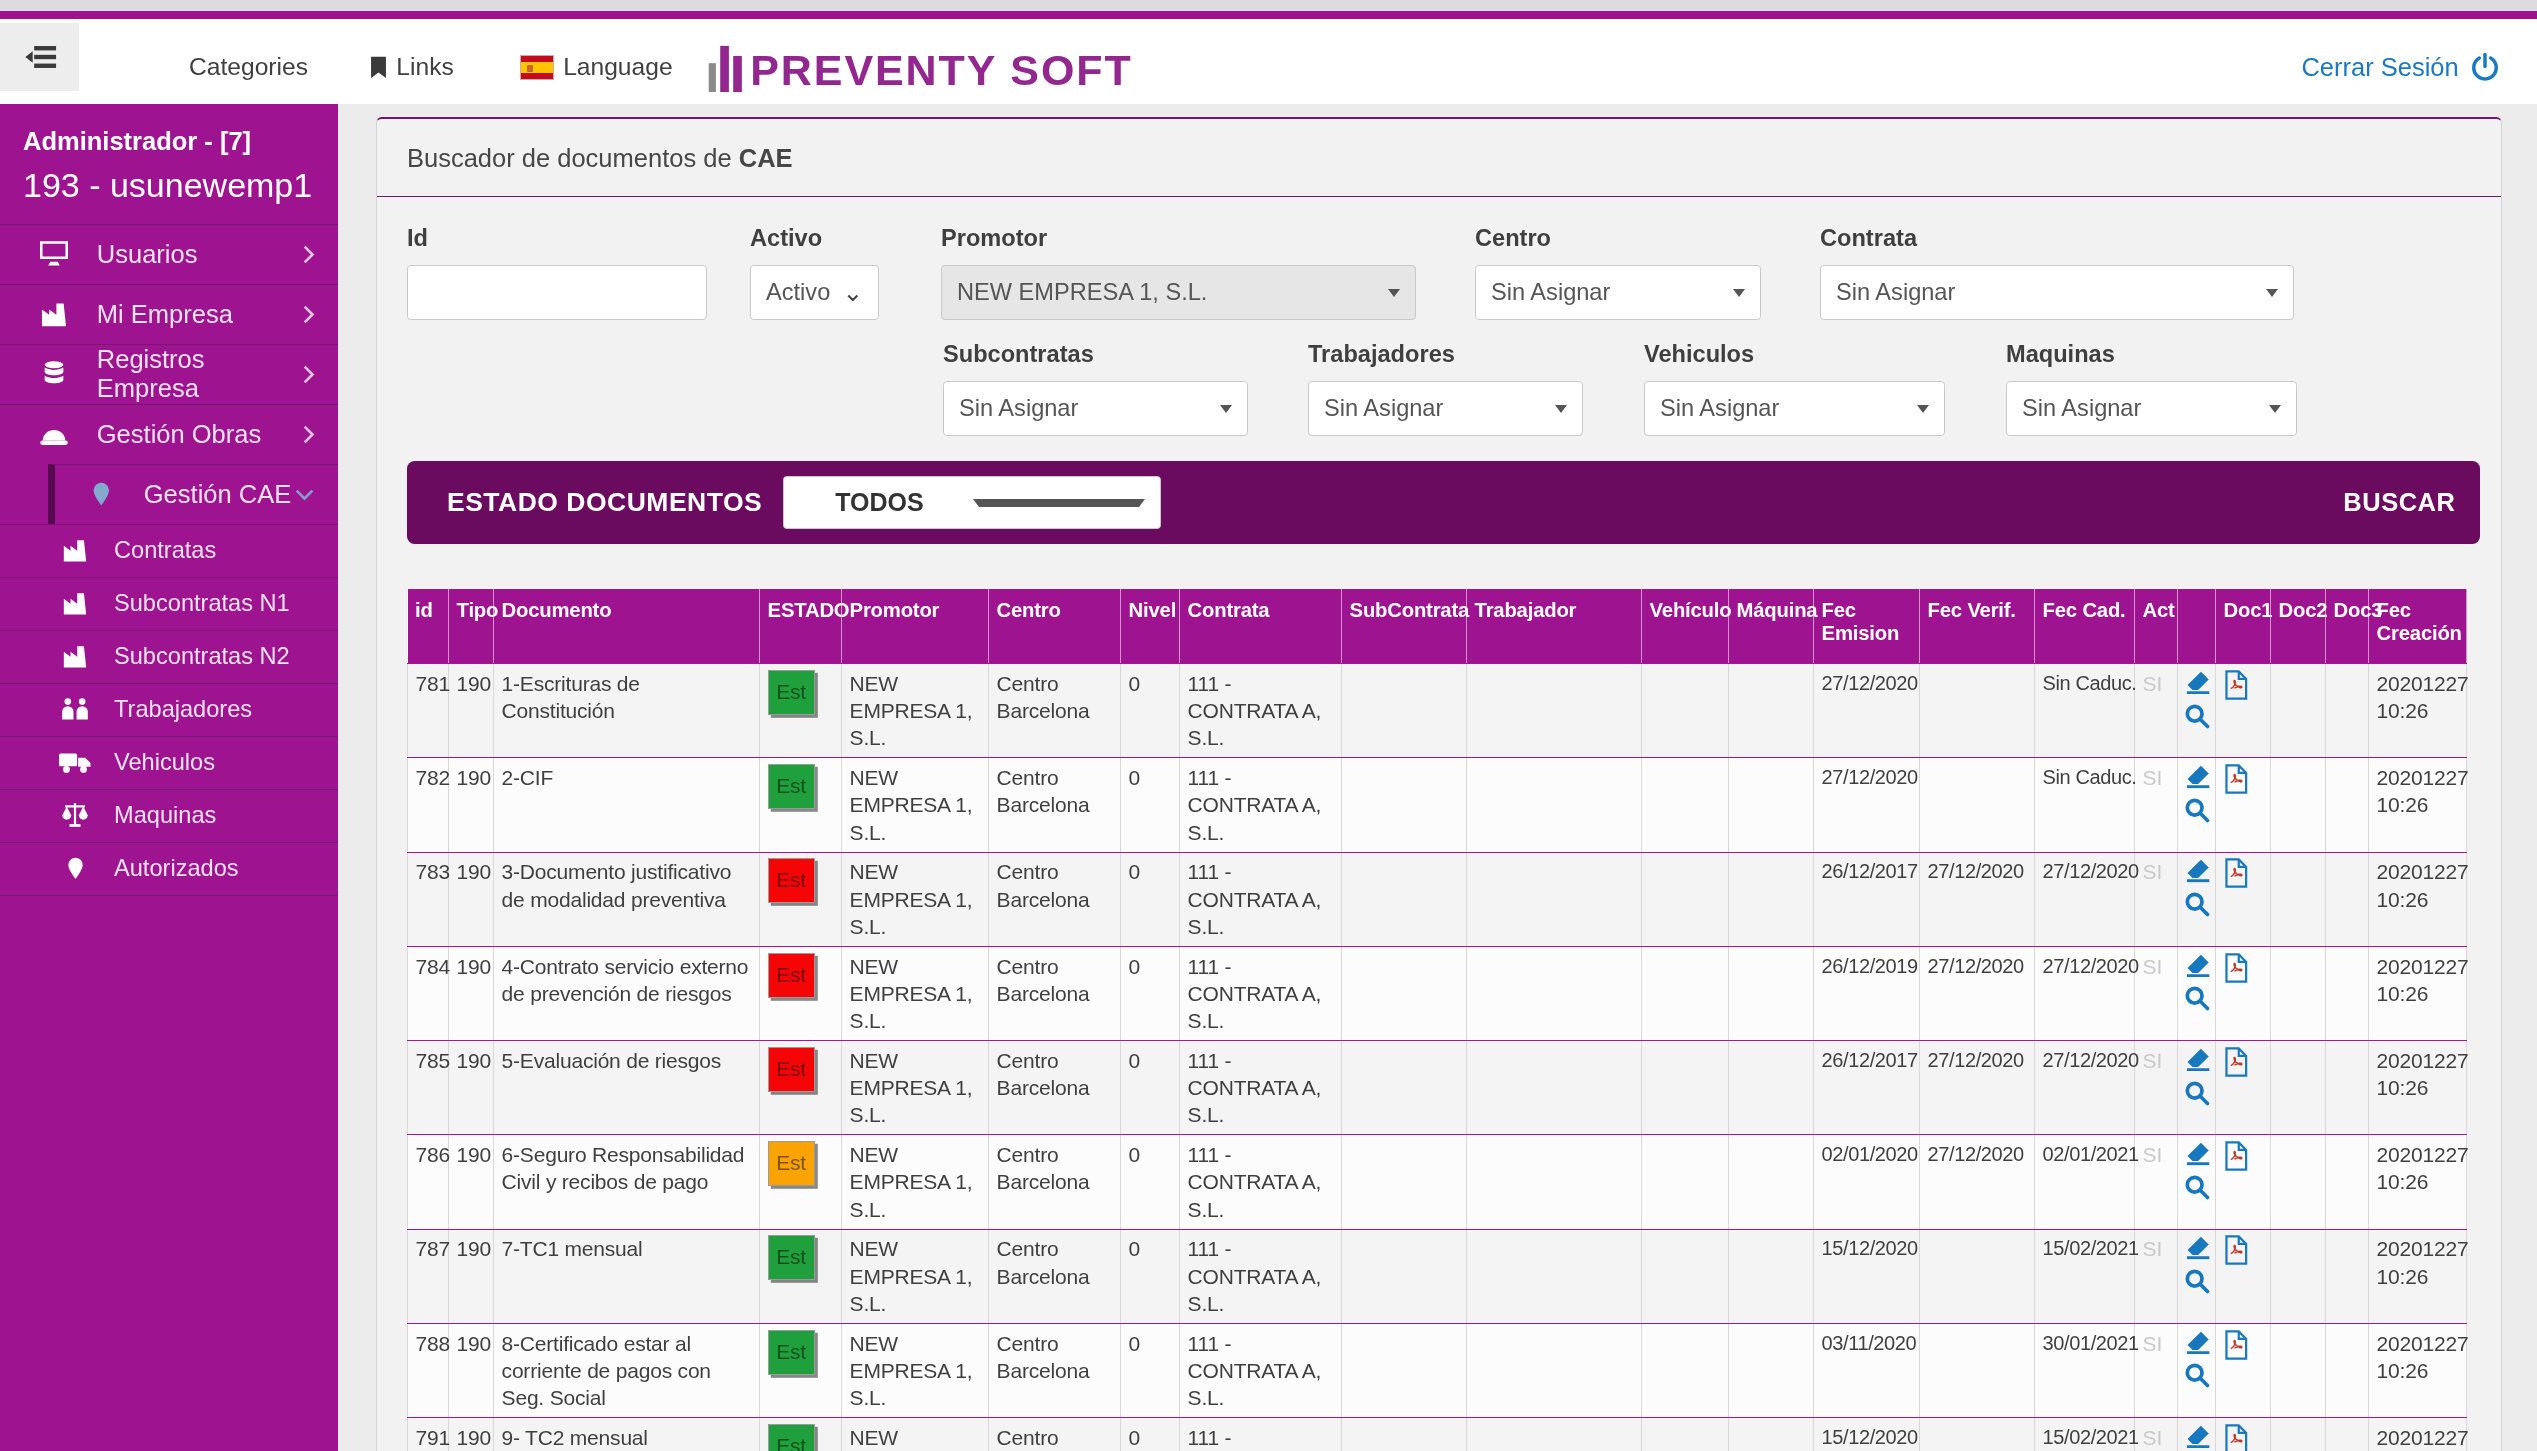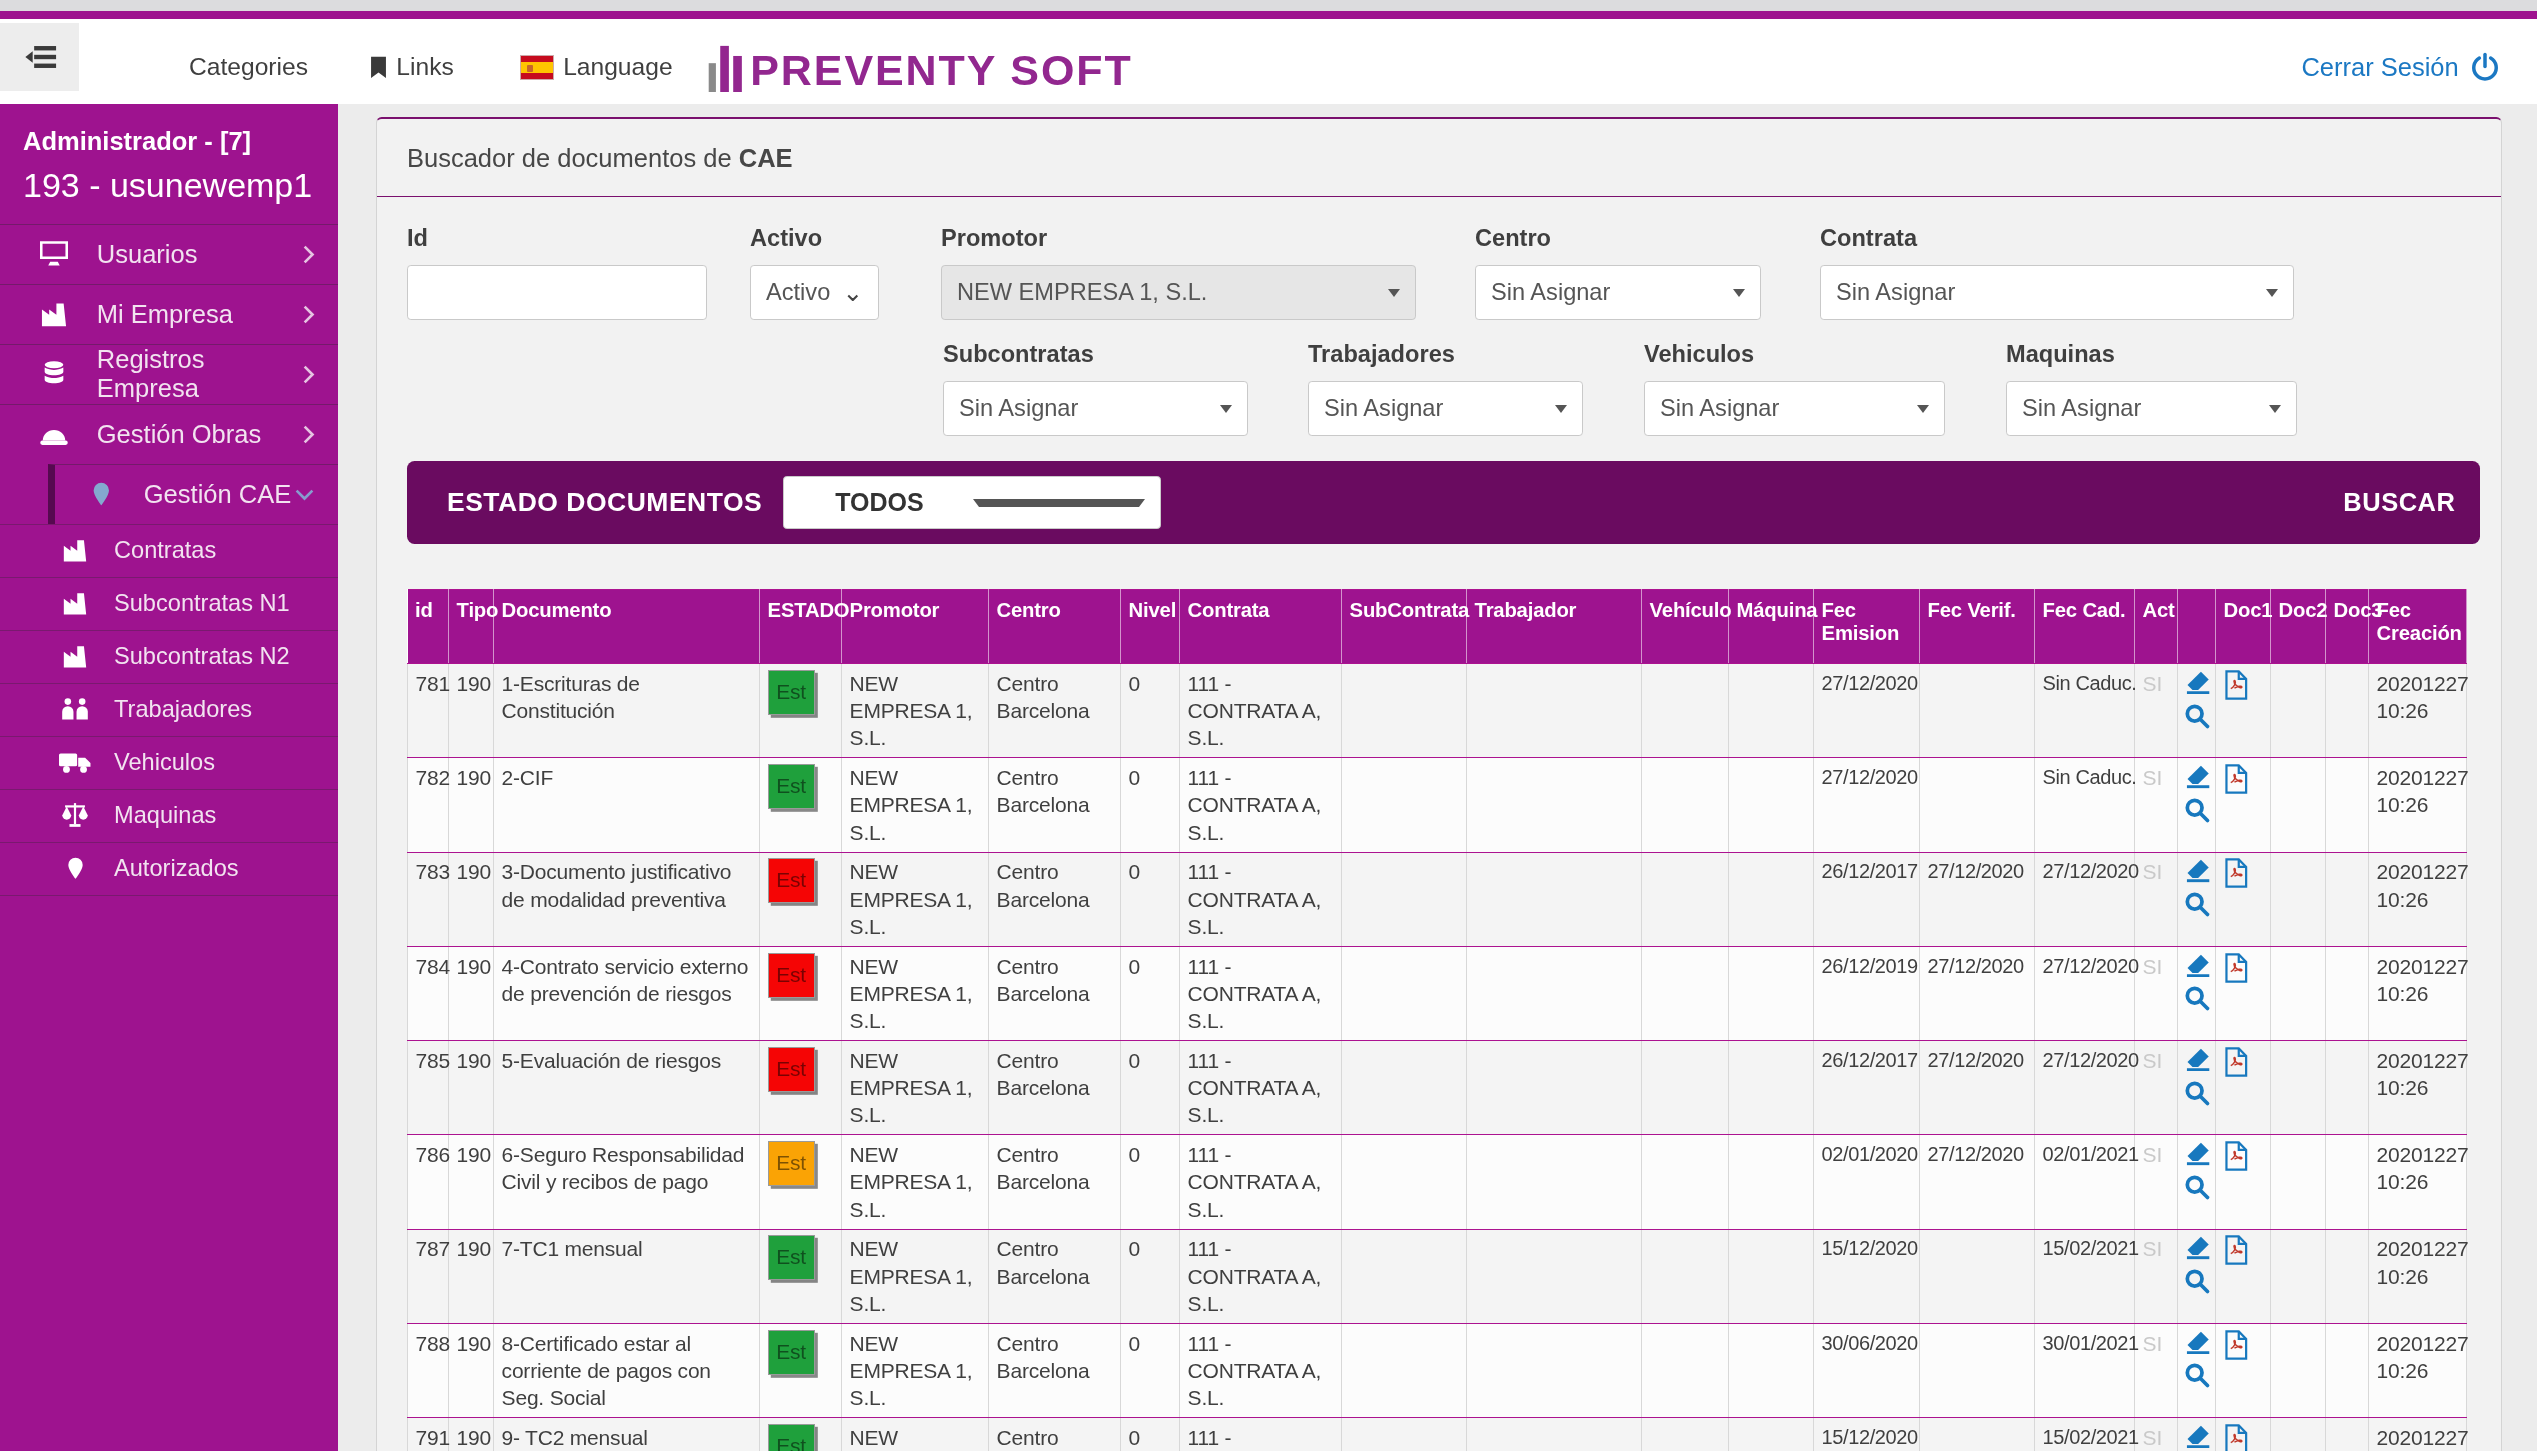--- a/index.html
+++ b/index.html
@@ -716,21 +716,21 @@
     <td>8-Certificado estar al corriente de pagos con Seg. Social</td>
     <td><span class="estado-badge" style="background-color: rgb(31, 160, 60);">Est</span></td>
     <td>NEW EMPRESA 1, S.L.</td>
     <td>Centro Barcelona</td>
     <td>0</td>
     <td>111 - CONTRATA A, S.L.</td>
     <td></td>
     <td></td>
     <td></td>
     <td></td>
-    <td class="c-date">30/06/2020</td>
+    <td class="c-date">03/11/2020</td>
     <td class="c-date"></td>
     <td class="c-date">30/01/2021</td>
     <td class="c-act">SI</td>
     <td>
       <span class="action-icons">
         <span><svg width="28" height="24.6" viewBox="0 0 24 22" fill="#1778BE">
                         <path d="M15.5 1.5l7 7L13 18H8l-4.5-4.5z"></path>
                         <rect x="3" y="19" width="20" height="2.6"></rect>
                       </svg></span>
         <span><svg width="28" height="28" viewBox="0 0 24 24" fill="none" stroke="#1778BE" stroke-width="3.2">

